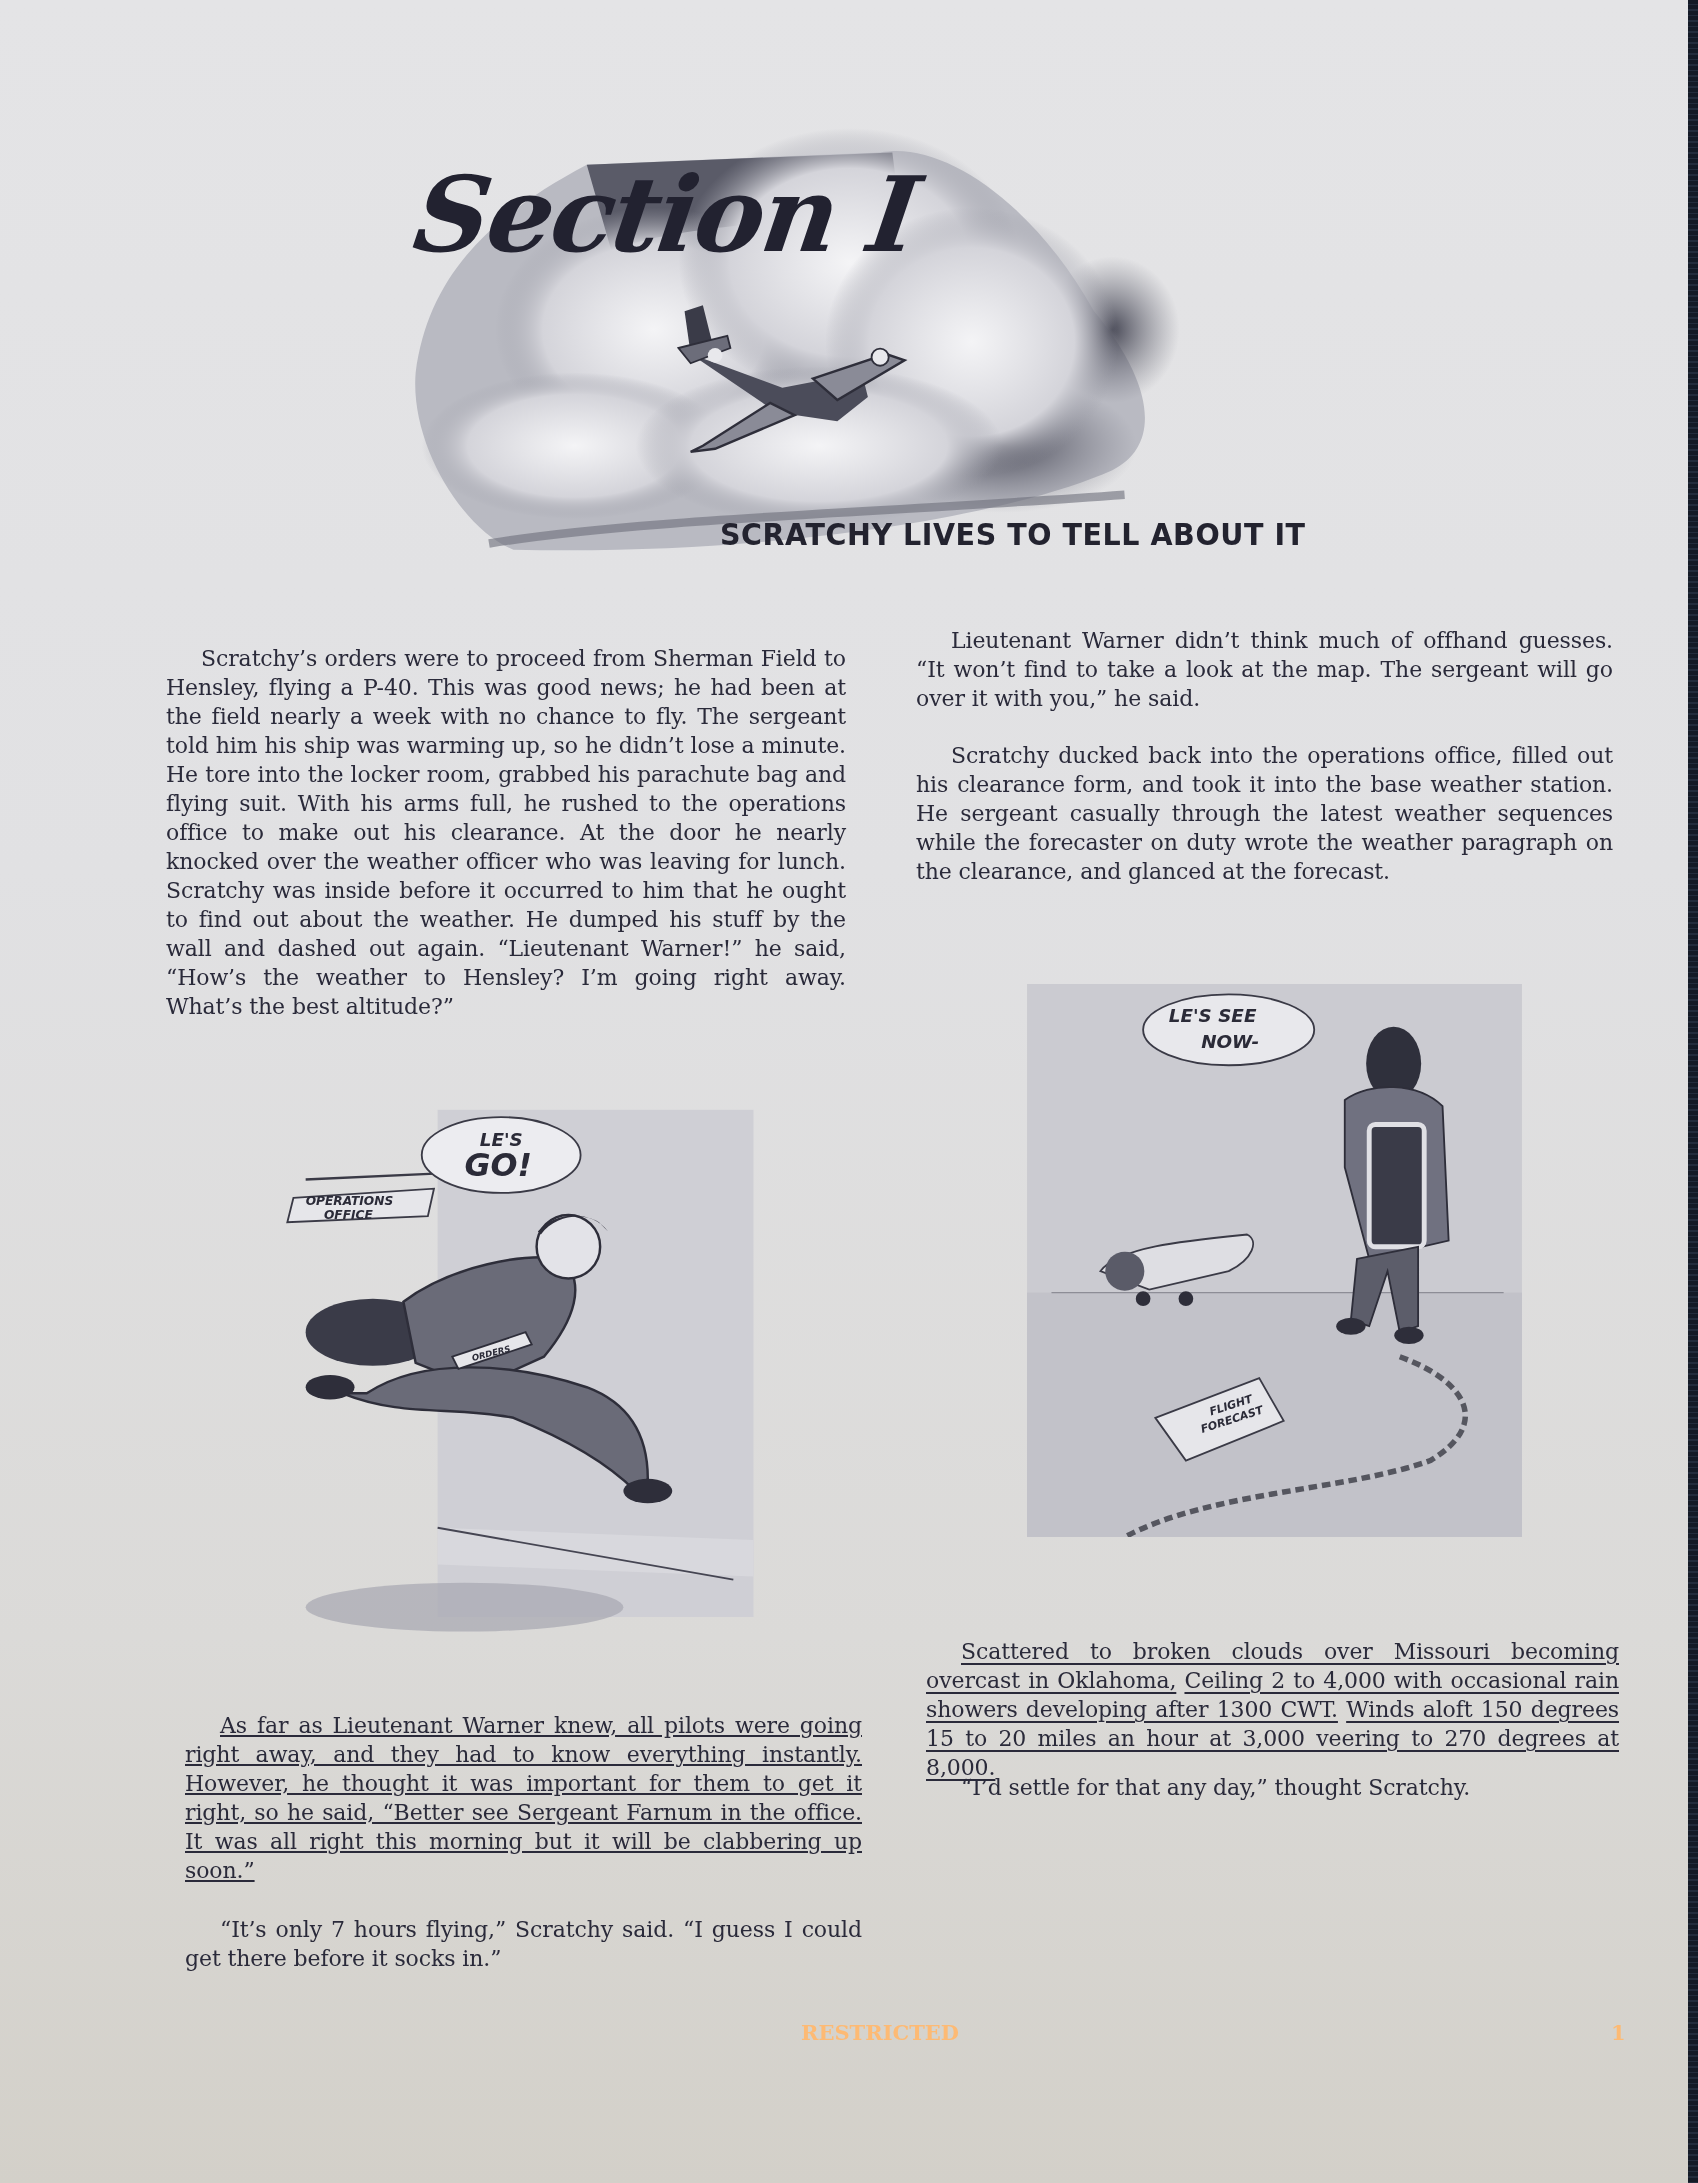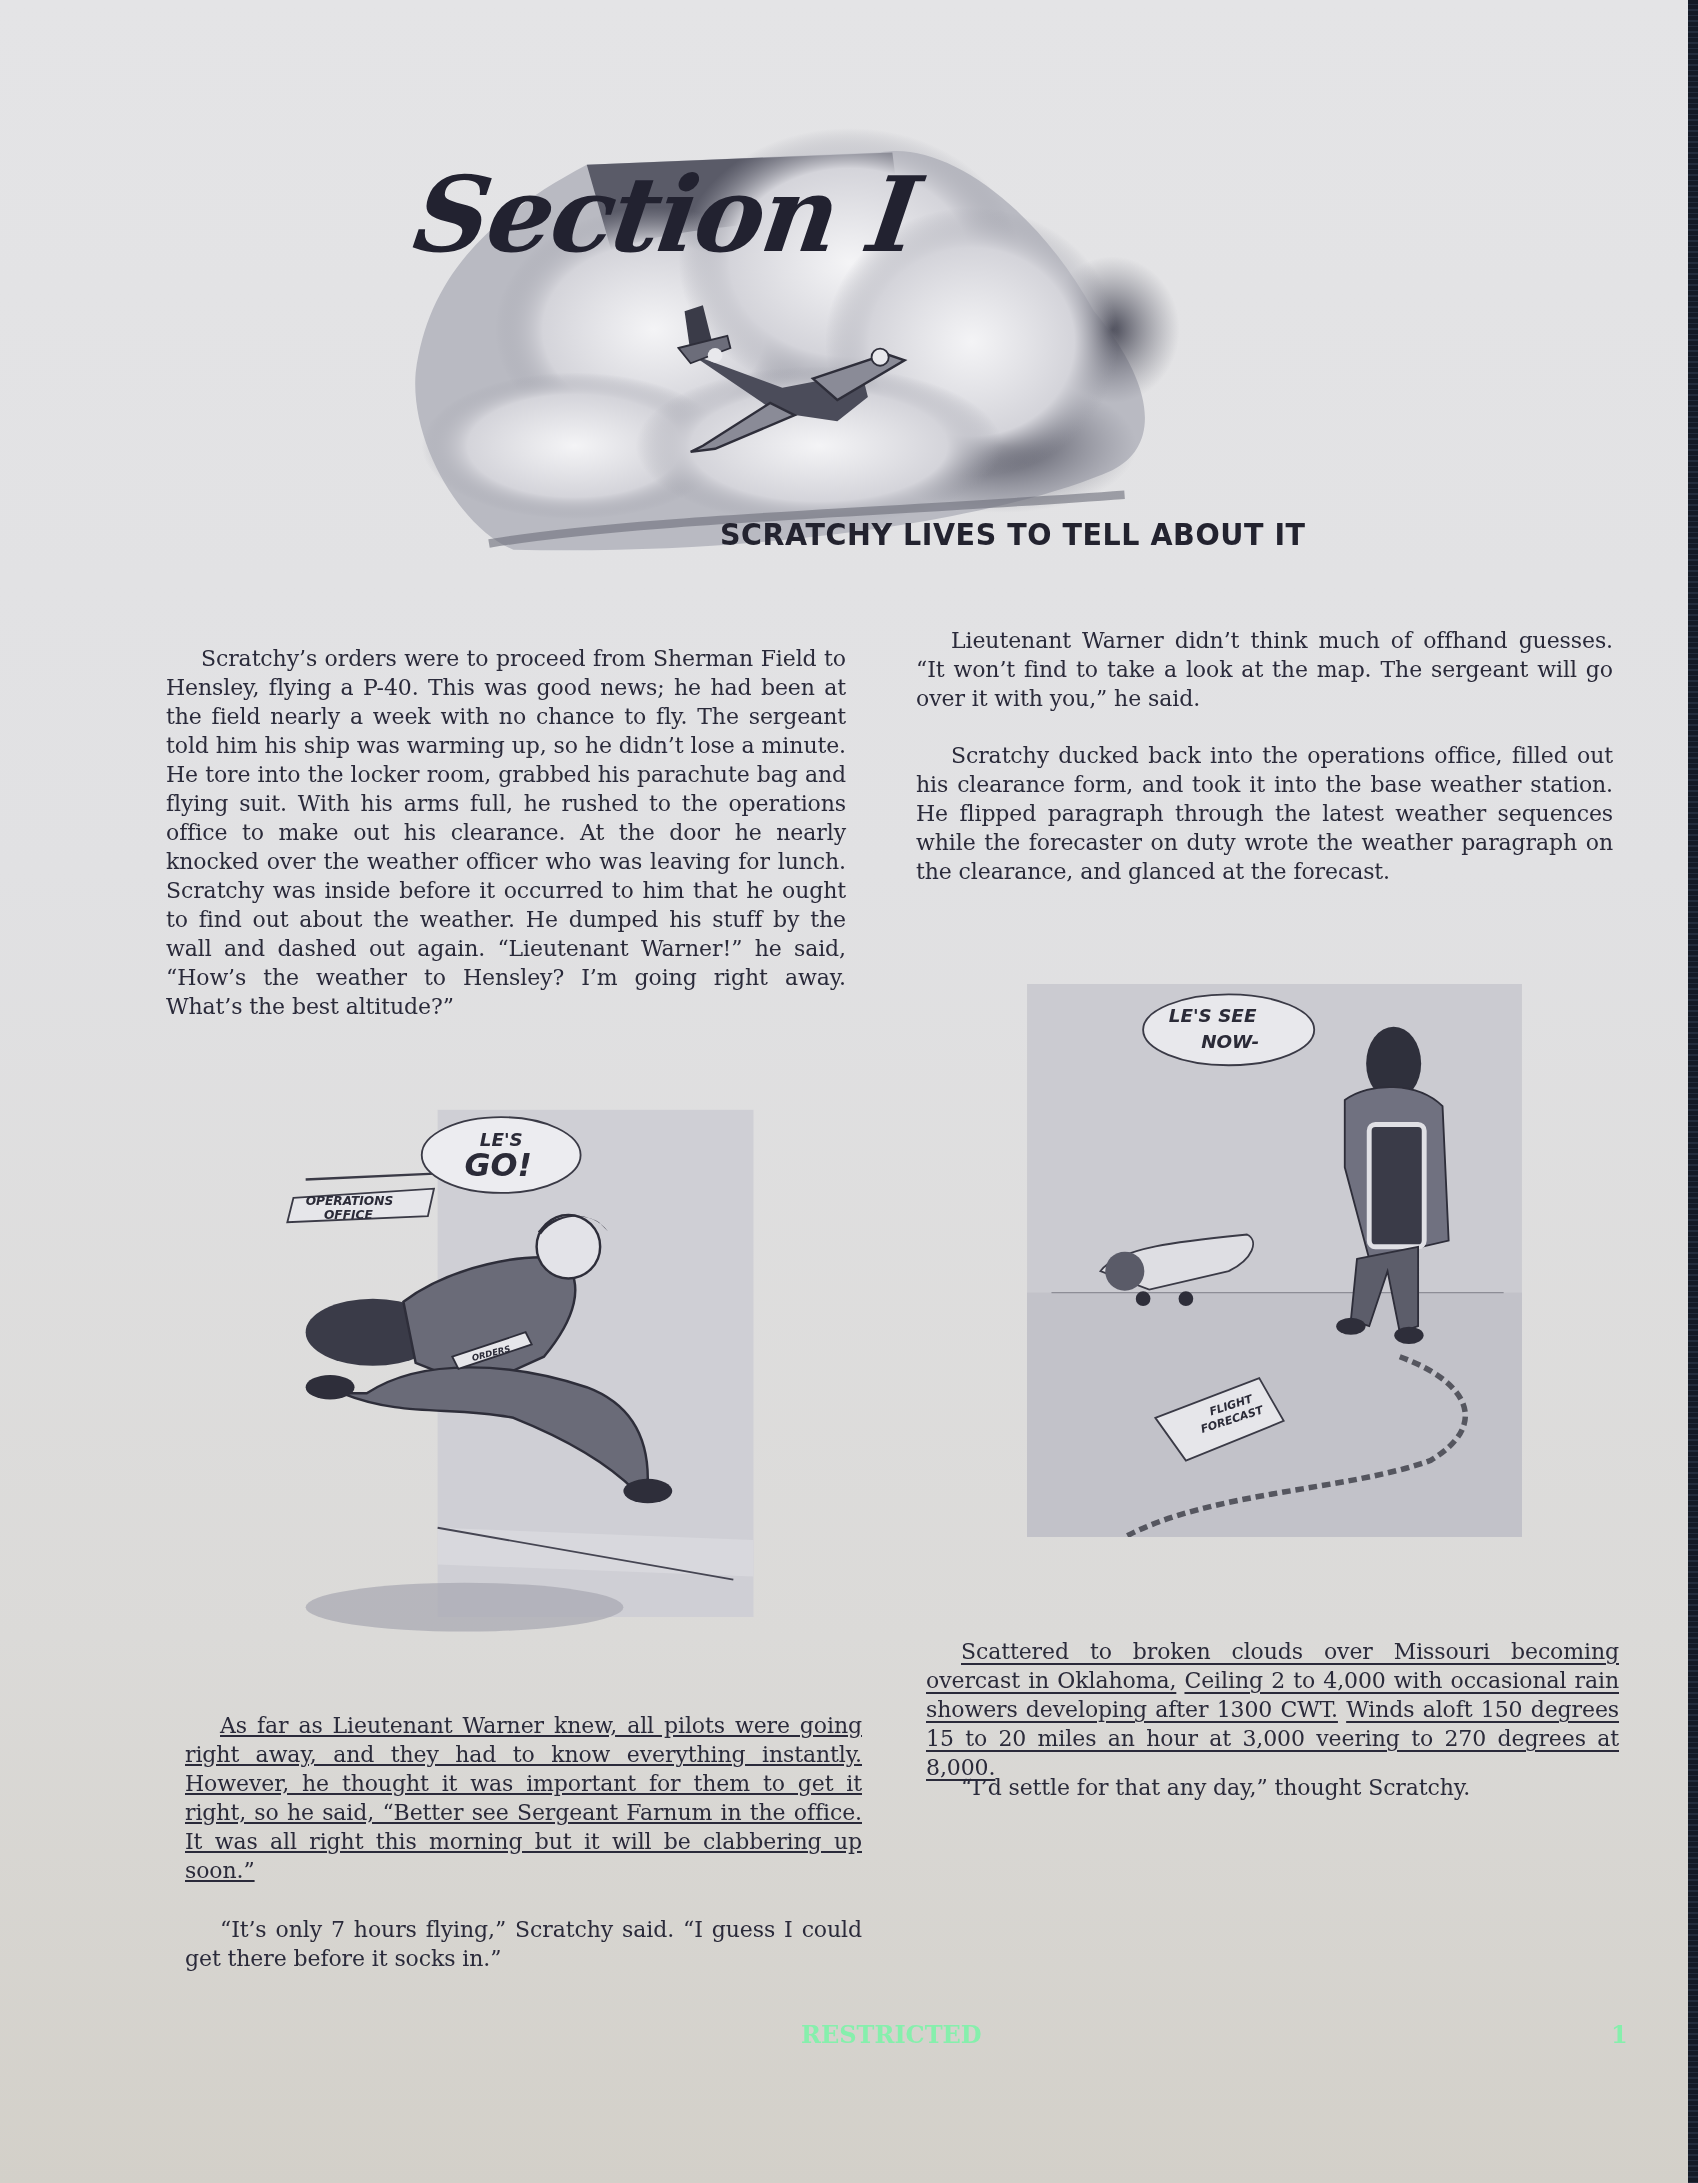--- a/index.html
+++ b/index.html
@@ -30,21 +30,21 @@
     font-size:104px; color:#222230; letter-spacing:-2.4px; transform:skewX(-8deg);
   }
   .subtitle {
     position:absolute; left:720px; top:516px;
     font-family:"DejaVu Sans","Liberation Sans",sans-serif; font-weight:bold;
     font-size:31px; color:#23232f; letter-spacing:0.6px; transform:scaleX(0.92); transform-origin:left;
   }
   .illus { position:absolute; }
   .footer {
     position:absolute; top:2020px; font-family:"DejaVu Serif","Liberation Serif",serif;
-    font-size:24px; color:#86efac; font-weight:bold;
+    font-size:21px; color:#fdba74; font-weight:bold;
   }
   .bubble-text {
     font-family:"DejaVu Sans","Liberation Sans",sans-serif; font-style:italic; font-weight:bold; fill:#2b2b38;
   }
 </style>
 </head>
 <body>
 
 <div class="page"></div>
 <div class="edge"></div>
@@ -85,21 +85,21 @@
 
 <div class="section-title">Section I</div>
 <div class="subtitle">SCRATCHY LIVES TO TELL ABOUT IT</div>
 
 <div class="txt" style="left:166px; top:644px; width:680px;">
   <p>Scratchy’s orders were to proceed from Sherman Field to Hensley, flying a P-40. This was good news; he had been at the field nearly a week with no chance to fly. The sergeant told him his ship was warming up, so he didn’t lose a minute. He tore into the locker room, grabbed his parachute bag and flying suit. With his arms full, he rushed to the operations office to make out his clearance. At the door he nearly knocked over the weather officer who was leaving for lunch. Scratchy was inside before it occurred to him that he ought to find out about the weather. He dumped his stuff by the wall and dashed out again. “Lieutenant Warner!” he said, “How’s the weather to Hensley? I’m going right away. What’s the best altitude?”</p>
 </div>
 
 <div class="txt" style="left:916px; top:626px; width:697px;">
   <p style="margin-bottom:27.5px;">Lieutenant Warner didn’t think much of offhand guesses. “It won’t find to take a look at the map. The sergeant will go over it with you,” he said.</p>
-  <p>Scratchy ducked back into the operations office, filled out his clearance form, and took it into the base weather station. He flipped paragraph through the latest weather sequences while the forecaster on duty wrote the weather paragraph on the clearance, and glanced at the forecast.</p>
+  <p>Scratchy ducked back into the operations office, filled out his clearance form, and took it into the base weather station. He sergeant casually through the latest weather sequences while the forecaster on duty wrote the weather paragraph on the clearance, and glanced at the forecast.</p>
 </div>
 
 <svg class="illus" style="left:269px; top:1100px; width:501px; height:550px;" viewBox="0 0 820 900">
   <rect x="276" y="16" width="517" height="830" fill="#cfcfd5"></rect>
   <path d="M276 700 L793 720 L793 780 L276 760Z" fill="#d8d8dd"></path>
   <ellipse cx="320" cy="830" rx="260" ry="40" fill="#a7a7b0" opacity="0.7"></ellipse>
   <line x1="276" y1="700" x2="760" y2="785" stroke="#454552" stroke-width="3"></line>
 
   <g transform="translate(30,120)">
     <line x1="30" y1="10" x2="250" y2="0" stroke="#3a3a46" stroke-width="4"></line>

